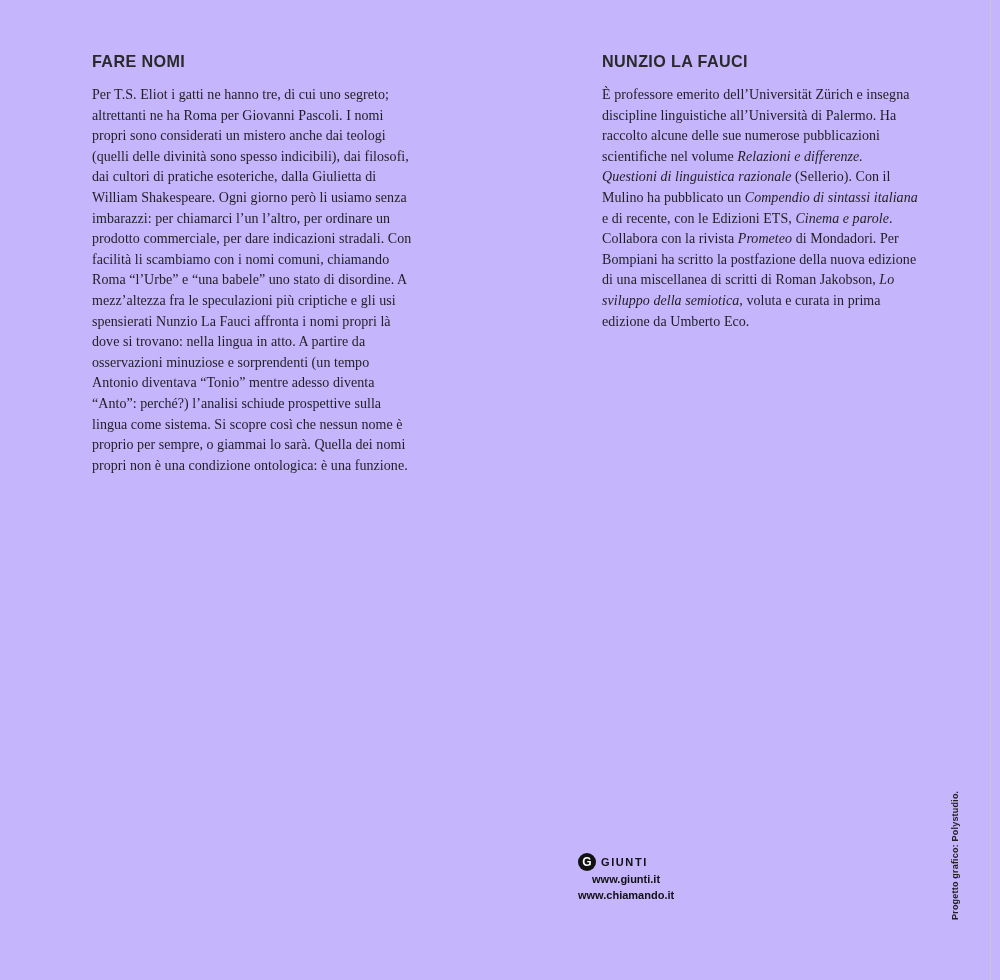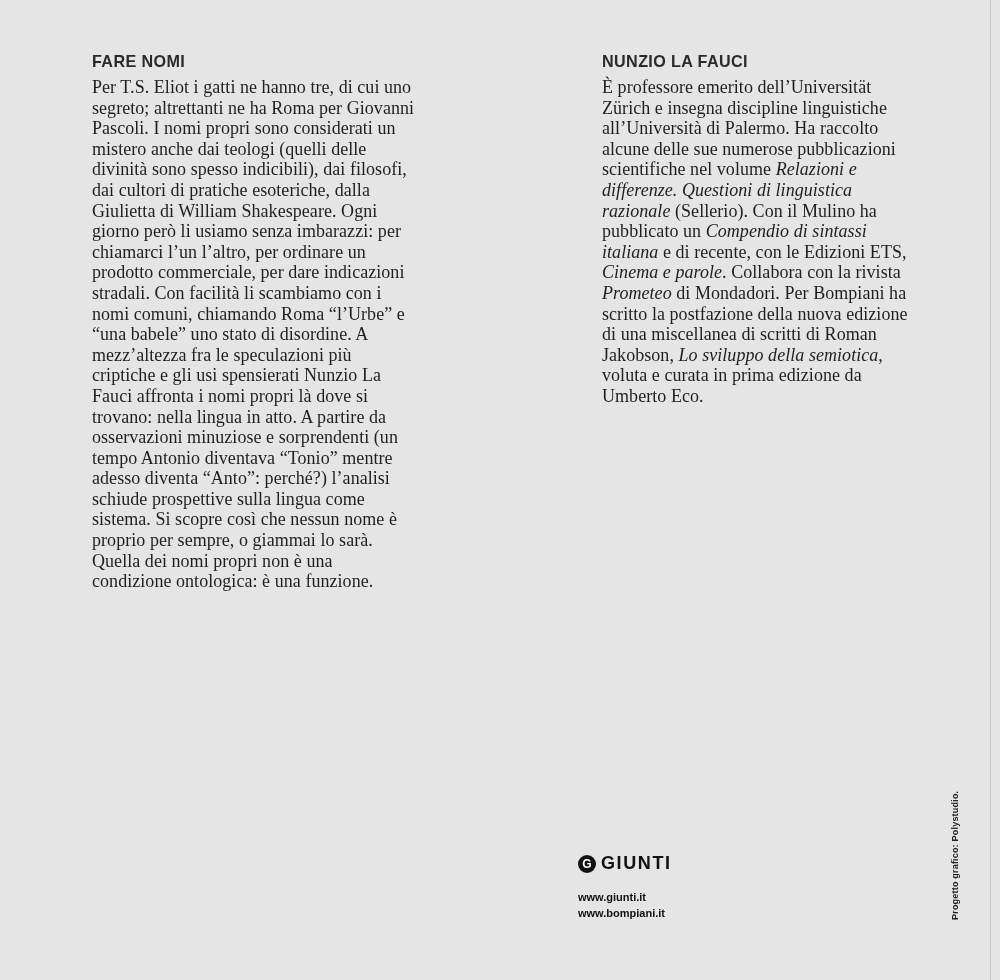--- a/index.html
+++ b/index.html
@@ -1,41 +1,41 @@
 <!DOCTYPE html>
 <html><head>
 <meta charset="utf-8">
 <style>
   * { margin: 0; padding: 0; box-sizing: border-box; }
   html, body { background: #ffffff; }
   .page {
     position: relative;
     width: 1000px;
     height: 980px;
-    background: #e5e5e5;
+    background: #c4b5fd;
     overflow: hidden;
     font-family: "Liberation Serif", serif;
     color: #1f1f1f;
   }
   .col { position: absolute; top: 52px; }
   .col.left  { left: 92px;  width: 324px; }
   .col.right { left: 602px; width: 318px; }
   .col h2 {
     font-family: "Liberation Sans", sans-serif;
     font-size: 17px;
     font-weight: 700;
     letter-spacing: 0.4px;
     color: #2a2a2a;
     transform: scaleX(0.95);
     transform-origin: left center;
     white-space: nowrap;
   }
   .col p {
-    margin-top: 5px;
-    font-size: 18px;
+    margin-top: 13px;
+    font-size: 14px;
     line-height: 20.6px;
     letter-spacing: 0.05px;
     color: #1f1f1f;
   }
   .col p span.it { font-style: italic; font-family: Liberation Serif, serif; }
 
   .footer { position: absolute; left: 578px; top: 853px; }
   .logo-row { display: flex; align-items: center; gap: 5px; }
   .logo-circle {
     width: 18px; height: 18px;
@@ -45,32 +45,33 @@
     display: inline-flex;
     align-items: center;
     justify-content: center;
     font-family: "Liberation Sans", sans-serif;
     font-size: 12px;
     font-weight: 700;
     line-height: 1;
   }
   .logo-word {
     font-family: "Liberation Sans", sans-serif;
-    font-size: 18px;
+    font-size: 11px;
     font-weight: 700;
     letter-spacing: 1.6px;
     color: #111;
   }
   .urls {
-    margin-top: 16px;
+    margin-top: 1px;
     font-family: "Liberation Sans", sans-serif;
     font-size: 11px;
     font-weight: 700;
     line-height: 15.5px;
     color: #111;
+    text-align: center;
   }
   .side-credit {
     position: absolute;
     left: 950px;
     top: 815px;
     height: 105px;
     writing-mode: vertical-rl;
     transform: rotate(180deg);
     font-family: "Liberation Sans", sans-serif;
     font-size: 9px;
@@ -105,21 +106,21 @@
 
   <div class="footer">
     <div class="logo-row">
       <span class="logo-circle">
           <span>G</span>
         </span>
       <span class="logo-word">GIUNTI</span>
     </div>
     <div class="urls">
       <div>www.giunti.it</div>
-      <div>www.bompiani.it</div>
+      <div>www.chiamando.it</div>
     </div>
   </div>
 
   <div class="side-credit">Progetto grafico: Polystudio.</div>
 
   <div class="edge-line"></div>
 
 </div>
 
 </body></html>

